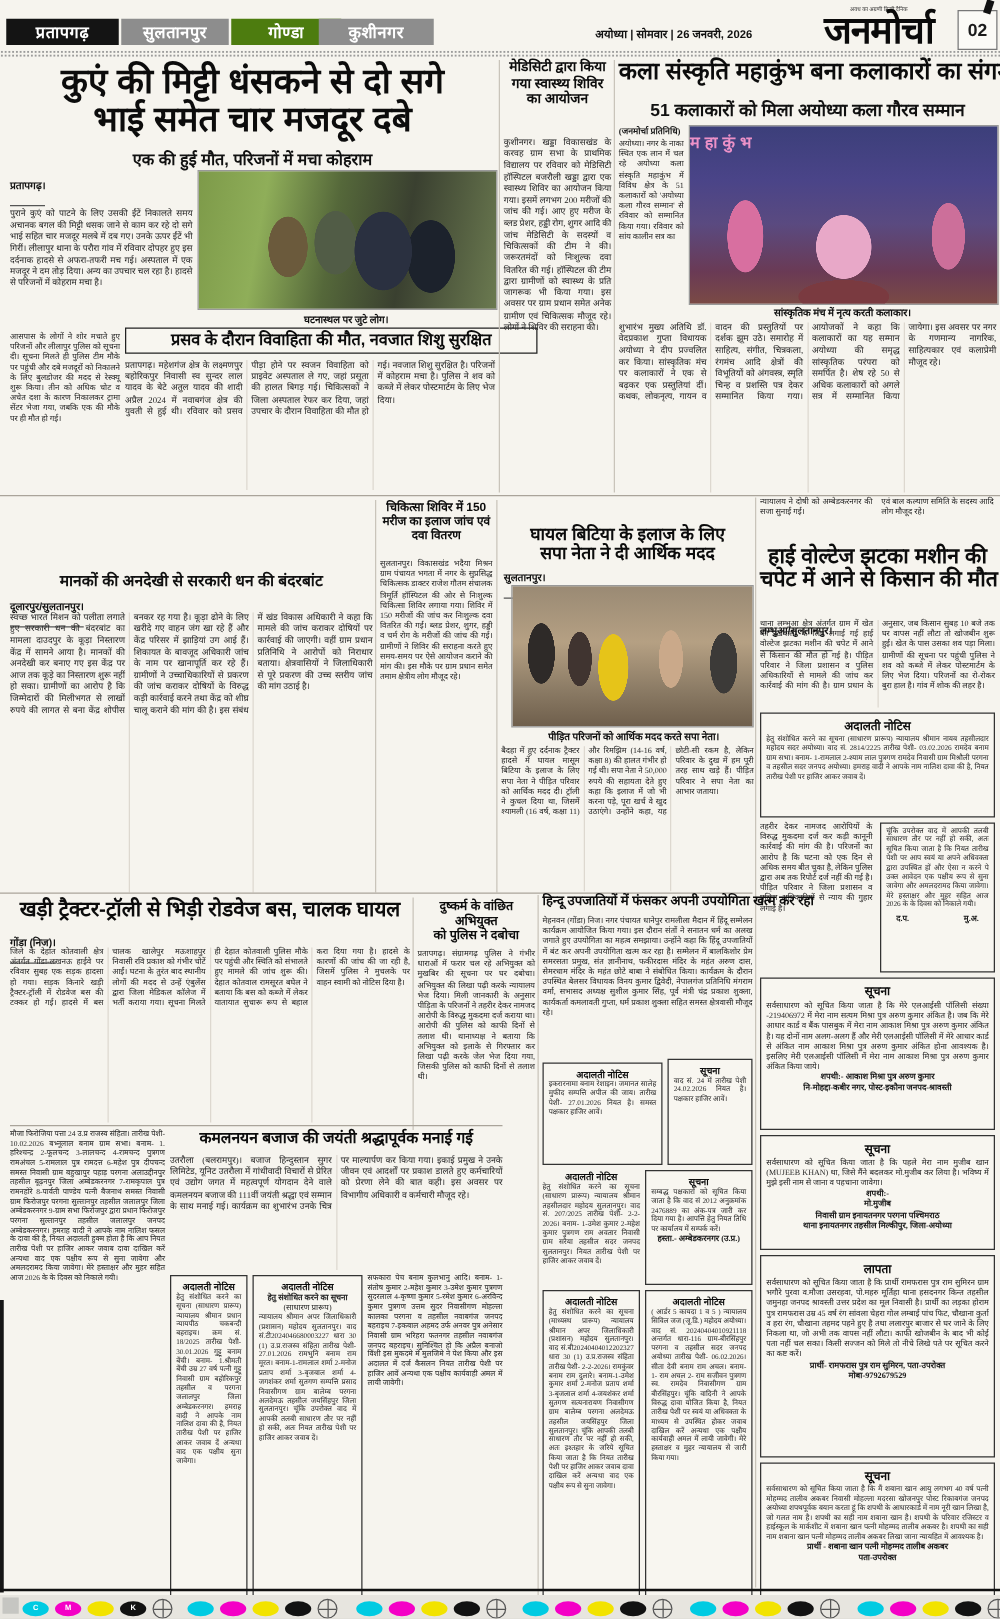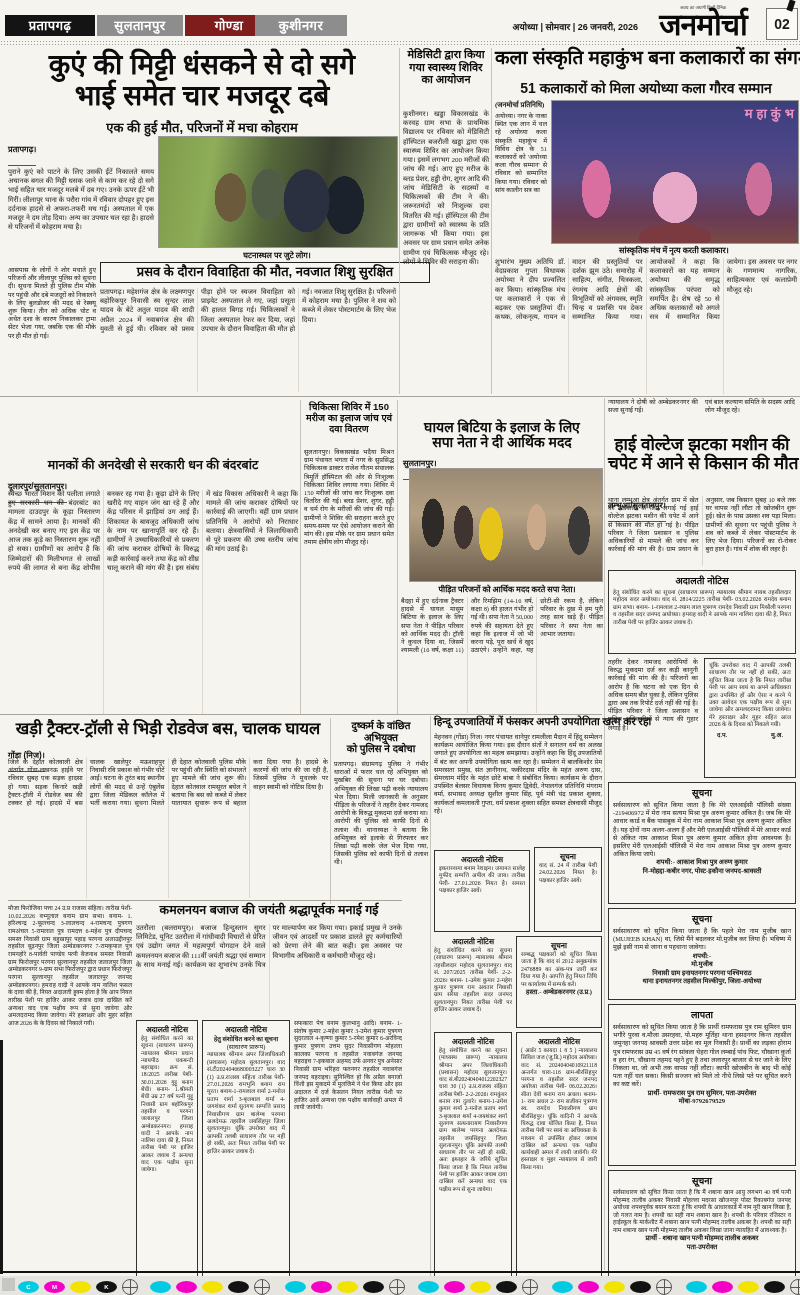--- a/index.html
+++ b/index.html
@@ -19,21 +19,21 @@
   .ntitle{text-align:center;font-weight:bold;font-size:9.5px;font-family:"Liberation Sans",sans-serif;margin-bottom:2px;color:#0c0c0c}
   .ntitle-sm{text-align:center;font-weight:bold;font-size:7.5px;font-family:"Liberation Sans",sans-serif;margin-bottom:1px;color:#0c0c0c}
   .vline{width:1px;background:#c9c4ba}
   .hline{height:1px;background:#aaa49a}
   .tab{color:#fff;font-family:"Liberation Sans",sans-serif;font-weight:bold;font-size:13px;text-align:center;line-height:21px;letter-spacing:.5px}
   .sign{display:flex;justify-content:space-between;font-size:6.4px;font-weight:bold;padding:1px 8px 0 8px}
   .signline{font-size:6.6px;font-weight:bold;text-align:center;line-height:1.3}
   .dots{background-image:radial-gradient(circle,#8b8b8b .8px,transparent .95px);background-size:3px 3px;opacity:.85}
   .mast{font-family:"Liberation Sans",sans-serif;font-weight:bold;font-size:30px;letter-spacing:-1px;color:#0a0a0a;text-align:center;line-height:1}
   .tagline{font-size:4.5px;text-align:center;color:#333;white-space:nowrap}
-  .dateline{font-size:9px;font-weight:bold;text-align:right;color:#111;font-family:"Liberation Sans",sans-serif}
+  .dateline{font-size:9px;font-weight:bold;text-align:center;color:#111;font-family:"Liberation Sans",sans-serif}
   .pagebox{border:1.3px solid #777;display:flex;align-items:center;justify-content:center;font-weight:bold;font-size:14px;font-family:"Liberation Sans",sans-serif;background:#fbfaf6}
   .photo{background-size:cover;border:1px solid #999}
   .marks{display:flex;gap:5px;align-items:center}
   .oval{width:21px;height:12px;border-radius:50%;display:flex;align-items:center;justify-content:center;color:#fff;font-size:6px;font-weight:bold;font-family:"Liberation Sans",sans-serif}
   .reg{width:14px;height:14px;border:1.2px solid #555;border-radius:50%;background:linear-gradient(#555,#555) center/100% 1px no-repeat,linear-gradient(#555,#555) center/1px 100% no-repeat}
   #photo-collapse{background:
     radial-gradient(ellipse 38px 52px at 62% 58%, #2a3040 0 60%, transparent 61%),
     radial-gradient(ellipse 32px 48px at 78% 62%, #1c222c 0 60%, transparent 61%),
     radial-gradient(ellipse 28px 42px at 46% 52%, #515c46 0 60%, transparent 61%),
     radial-gradient(ellipse 26px 40px at 30% 55%, #6b5a3c 0 60%, transparent 61%),
@@ -44,30 +44,30 @@
     radial-gradient(ellipse 24px 48px at 84% 62%, #cc6f9a 0 55%, transparent 56%),
     radial-gradient(ellipse 60px 22px at 50% 96%, #7a3a40 0 60%, transparent 61%),
     linear-gradient(180deg,#3c3f7a 0%,#4a4488 30%,#5a4a80 55%,#6a3a55 82%,#7a4a45 100%)}
   #photo-sapa{background:
     radial-gradient(ellipse 20px 44px at 42% 58%, #e6c419 0 60%, transparent 61%),
     radial-gradient(ellipse 18px 40px at 12% 48%, #2e2a28 0 60%, transparent 61%),
     radial-gradient(ellipse 16px 38px at 66% 52%, #caa98a 0 60%, transparent 61%),
     radial-gradient(ellipse 18px 40px at 88% 55%, #3c3a38 0 60%, transparent 61%),
     radial-gradient(ellipse 16px 36px at 28% 52%, #403430 0 60%, transparent 61%),
     linear-gradient(180deg,#9a8a74 0%,#b5a083 40%,#8a7a64 75%,#6f5f4c 100%)}
-  .banner{position:absolute;top:3px;left:0;right:0;text-align:right;color:#ff9ad0;font-weight:bold;font-size:13px;font-family:"Liberation Sans",sans-serif;letter-spacing:4px;opacity:.9}
+  .banner{position:absolute;top:3px;left:0;right:0;text-align:left;color:#ff9ad0;font-weight:bold;font-size:13px;font-family:"Liberation Sans",sans-serif;letter-spacing:4px;opacity:.9}
 </style>
 </head>
 <body>
 
 <div class="page">
 
   <div class="abs tab" style="left:5px;top:15px;width:90px;height:21px;background:#141414">प्रतापगढ़</div>
   <div class="abs tab" style="left:97px;top:15px;width:86px;height:21px;background:#8d8d8d">सुलतानपुर</div>
-  <div class="abs tab" style="left:185px;top:15px;width:88px;height:21px;background:#7f1d1d">गोण्डा</div>
+  <div class="abs tab" style="left:185px;top:15px;width:88px;height:21px;background:#4d7c0f">गोण्डा</div>
   <div class="abs tab" style="left:255px;top:15px;width:92px;height:21px;background:#8d8d8d">कुशीनगर</div>
 
   <div class="abs dateline" style="left:440px;top:20px;width:198px">अयोध्या | सोमवार | 26 जनवरी, 2026</div>
   <div class="abs tagline" style="left:643px;top:4px;width:120px">अवध का अग्रणी हिन्दी दैनिक</div>
   <div class="abs mast" style="left:643px;top:10px;width:120px">जनमोर्चा</div>
   <div class="abs pagebox" style="left:766px;top:8px;width:30px;height:30px">02</div>
   <div class="abs" style="left:788px;top:0px;width:6px;height:11px;background:#111;transform:rotate(18deg)"></div>
 
   <div class="abs dots" style="left:0;top:40px;width:800px;height:6px"></div>
 

